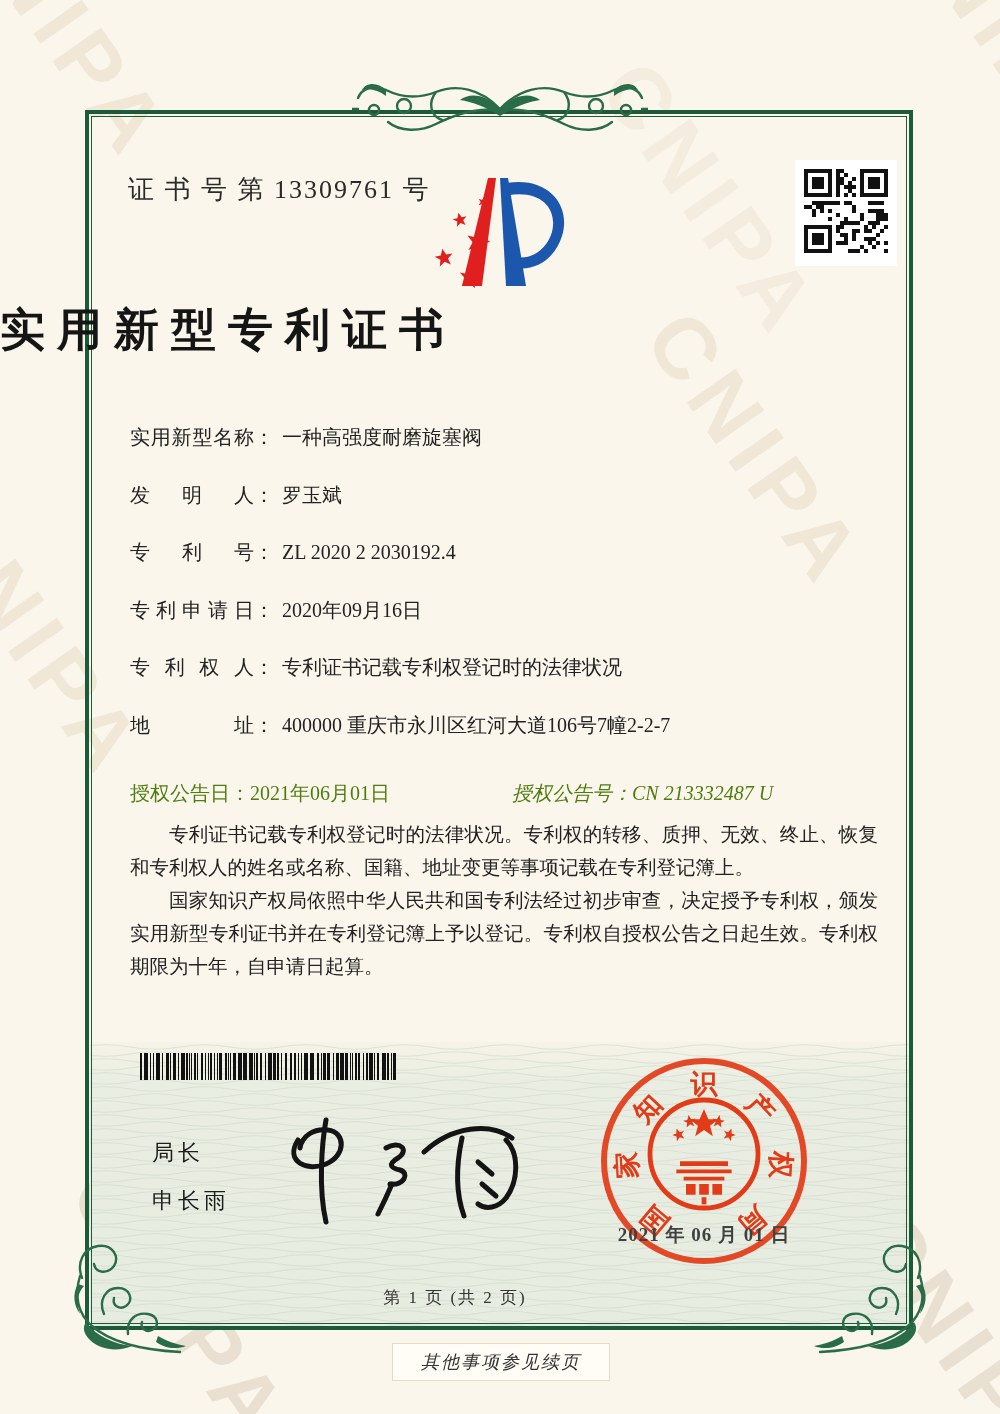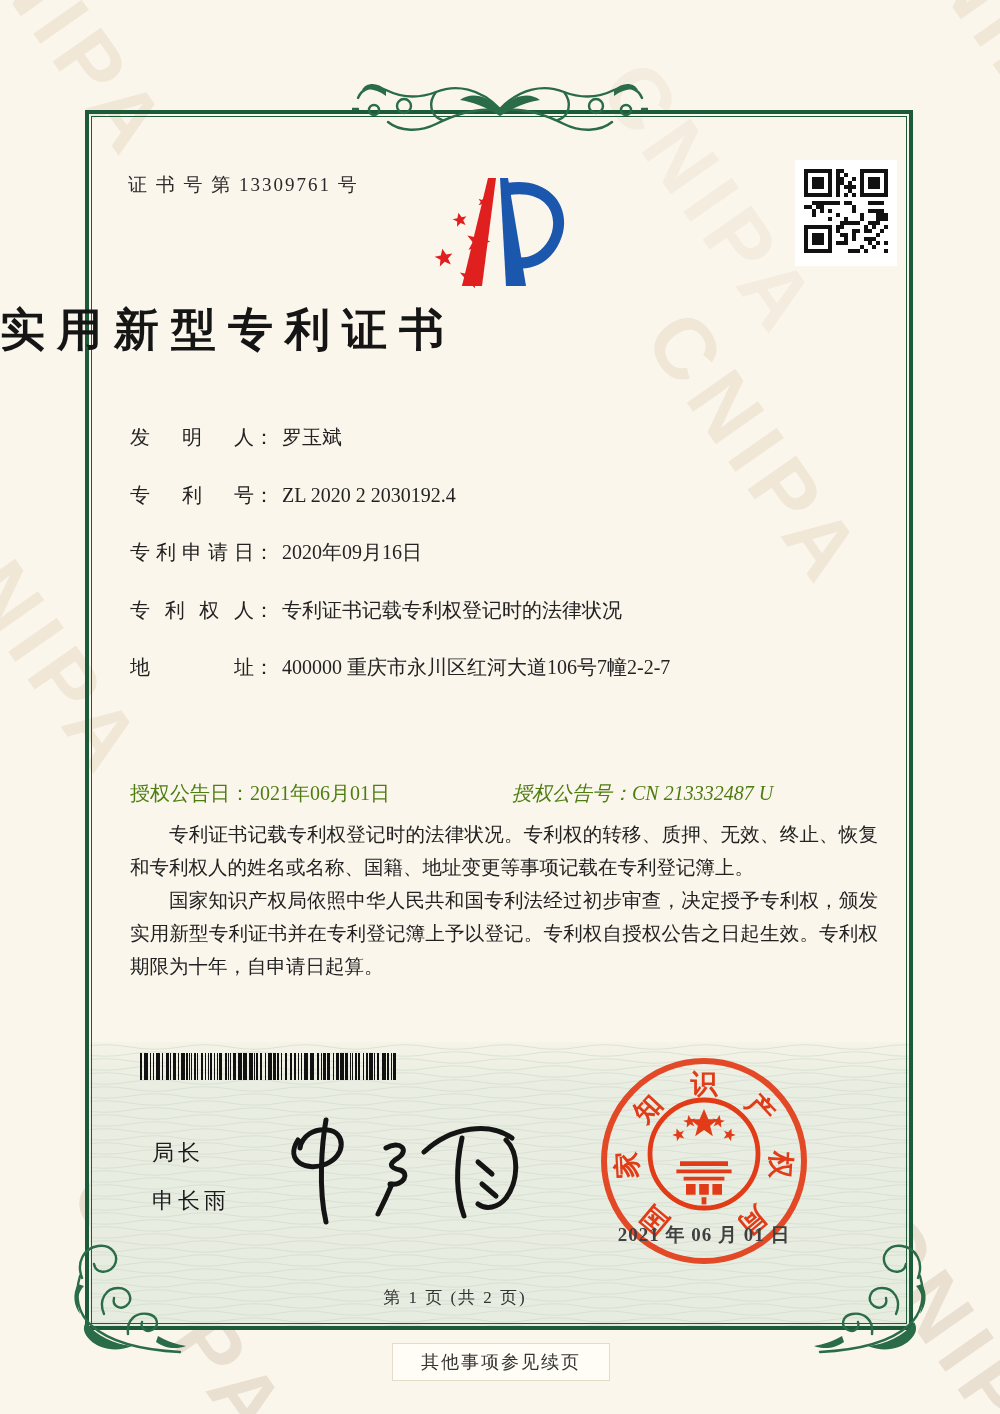--- a/index.html
+++ b/index.html
@@ -34,21 +34,21 @@
     border:4px solid #1c5b39; z-index:2; pointer-events:none;
   }
   .frame::after { content:""; position:absolute; inset:2px; border:1px solid #1c5b39; }
   .flourish { position:absolute; left:352px; top:76px; z-index:3; }
   .corner { position:absolute; z-index:3; }
   .corner-bl { left:62px; top:1218px; }
   .corner-br { left:788px; top:1218px; transform:scaleX(-1); }
   
   .cert-no {
     position:absolute; left:128px; top:172px; z-index:4;
-    font-size:19px; letter-spacing:2px; color:#2a2a2a;
+    font-size:26px; letter-spacing:2px; color:#2a2a2a;
   }
   .logo { position:absolute; left:426px; top:170px; z-index:4; }
   .qr {
     position:absolute; left:799px; top:164px; z-index:4;
     background:#fff; padding:5px; box-shadow:0 0 0 4px #fff;
   }
   .title {
     position:absolute; left:0; top:300px; width:100%; text-align:left; z-index:4;
     font-size:45px; font-weight:bold; letter-spacing:12px; color:#151515;
   }
@@ -92,21 +92,21 @@
     position:absolute; left:-14px; top:158px; width:222px; text-align:center; z-index:3;
     font-size:19px; font-weight:600; color:#404040; letter-spacing:1px; white-space:nowrap;
   }
   .page-ind {
     position:absolute; left:85px; top:1286px; width:740px; text-align:center; z-index:4;
     font-size:17px; color:#333; letter-spacing:2px;
   }
   .cont-note {
     position:absolute; left:392px; top:1343px; width:218px; height:38px; z-index:4;
     background:#fffdf6; border:1px solid #e3dcc8; text-align:center; line-height:36px;
-    font-size:18px; color:#333; letter-spacing:2px;
+    font-size:18px; color:#333; letter-spacing:2px;font-style:italic;
   }
   .green-stroke { fill:none; stroke:#2a6c47; stroke-width:2.4; stroke-linecap:round; }
   .green-fill { fill:#2a6c47; }
 </style>
 </head>
 <body>
 
 <div class="page">
 
   <div class="wm wm1">CNIPA</div>
@@ -332,20 +332,23 @@
         <rect x="0" y="56" width="28" height="28" fill="#111"></rect>
         <rect x="4" y="60" width="20" height="20" fill="#fff"></rect>
         <rect x="8" y="64" width="12" height="12" fill="#111"></rect>
       </svg>
   </div>
 
   <div class="title">实用新型专利证书</div>
 
   <div class="fields">
     <div class="frow">
+      <span class="flabel">实用新型名称</span><span class="fcolon">：</span><span class="fvalue">一种高强度耐磨旋塞阀</span>
+    </div>
+    <div class="frow">
       <span class="flabel">发明人</span><span class="fcolon">：</span><span class="fvalue">罗玉斌</span>
     </div>
     <div class="frow">
       <span class="flabel">专利号</span><span class="fcolon">：</span><span class="fvalue">ZL 2020 2 2030192.4</span>
     </div>
     <div class="frow">
       <span class="flabel">专利申请日</span><span class="fcolon">：</span><span class="fvalue">2020年09月16日</span>
     </div>
     <div class="frow">
       <span class="flabel">专利权人</span><span class="fcolon">：</span><span class="fvalue">专利证书记载专利权登记时的法律状况</span>

